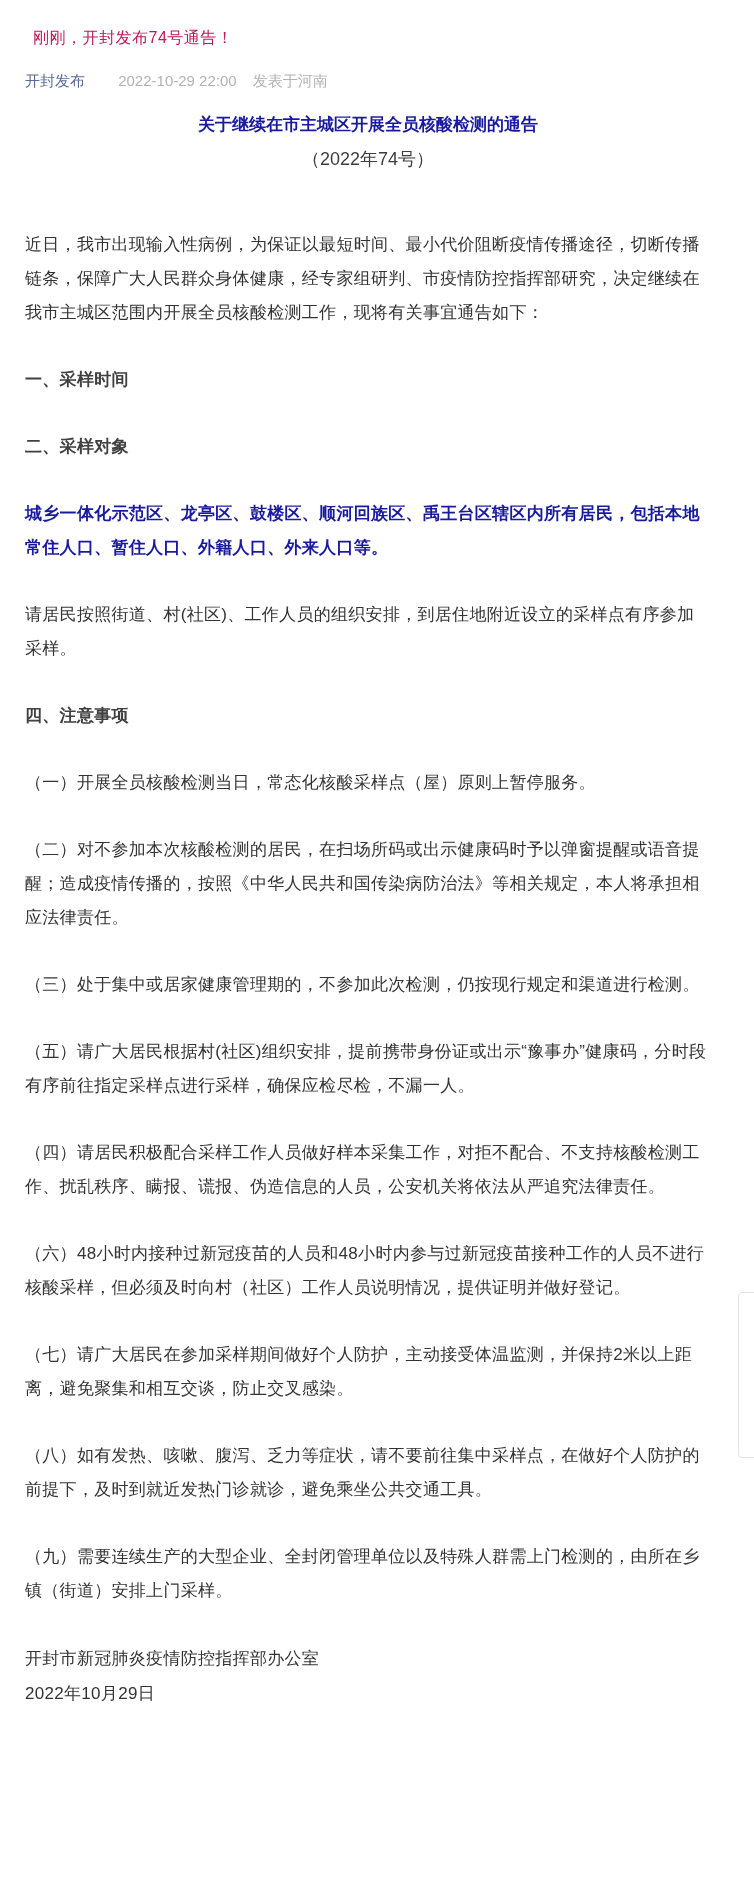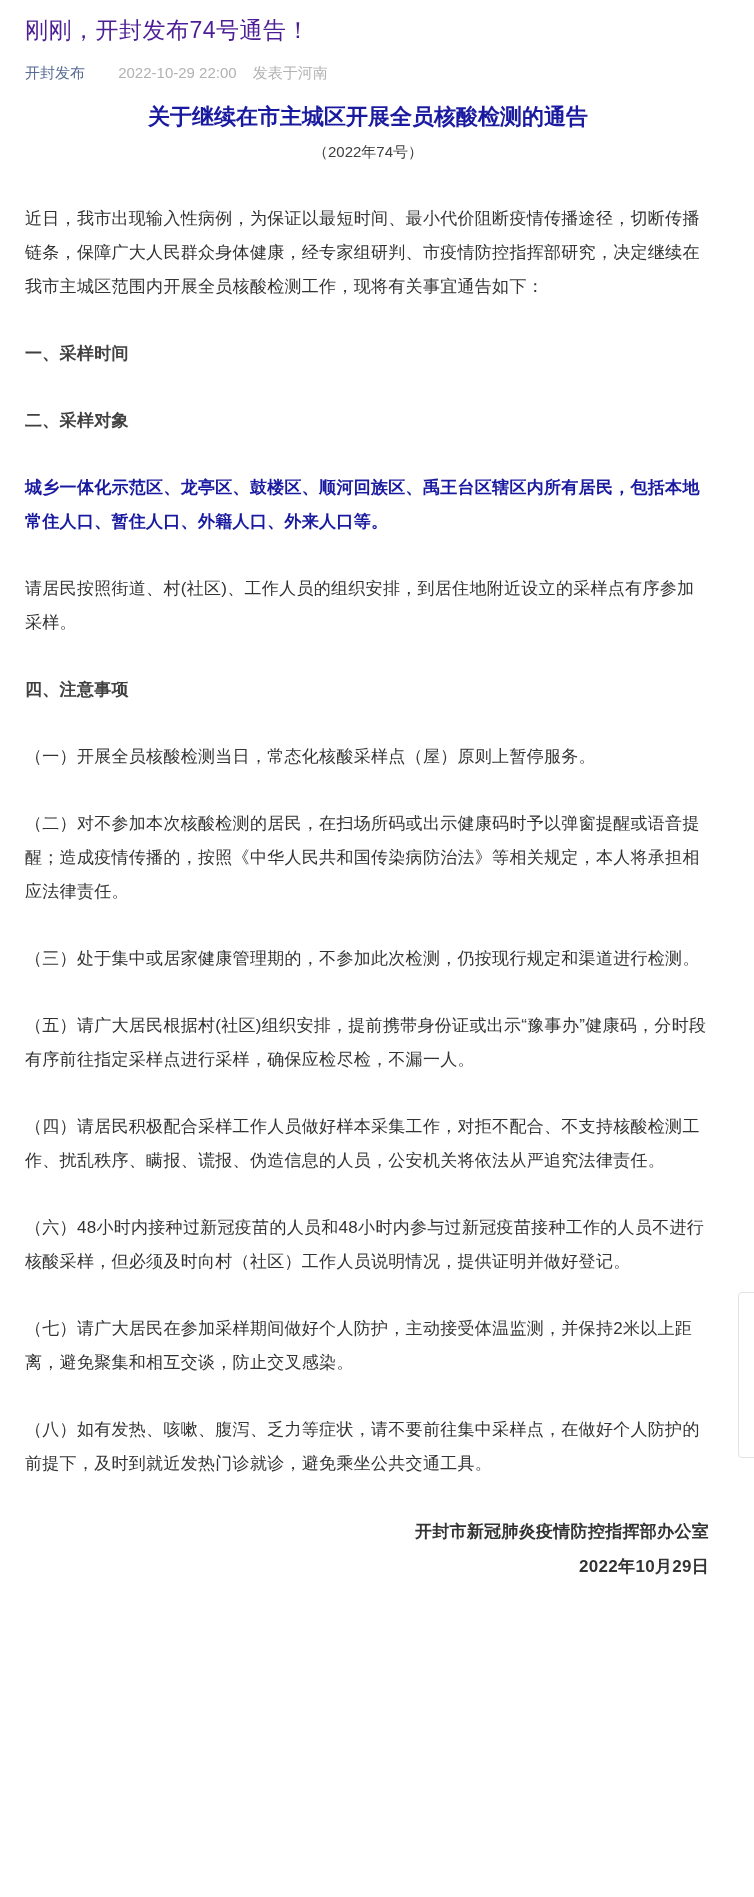--- a/index.html
+++ b/index.html
@@ -16,25 +16,25 @@
     color: var(--text-color, #333333);
     -webkit-font-smoothing: antialiased;
   }
   .article {
     width: 686px;
     margin-left: 25px;
     padding-top: 15px;
     padding-bottom: 24px;
   }
   .page-title {
-    font-size: 23px;
+    font-size: 16px;
     line-height: 30px;
     font-weight: 400;
-    color: #4c1d95;
-    margin: 0;
+    color: #be185d;
+    margin: 8px;
     letter-spacing: 0.5px;
   }
   .byline {
     margin-top: 17px;
     font-size: 15px;
     line-height: 21px;
     white-space: nowrap;
   }
   .byline .account {
     color: var(--link-color, #576b95);
@@ -45,35 +45,35 @@
   .byline .meta {
     color: var(--meta-color, #b2b2b2);
     margin-right: 12px;
   }
   .notice-head {
     margin-top: 16px;
   }
   .notice-title {
     margin: 0;
     text-align: center;
-    font-size: 22px;
+    font-size: 17px;
     line-height: 35px;
     font-weight: 700;
     color: var(--accent-color, #1a1aa0);
   }
   .notice-number {
     margin: 0;
     text-align: center;
-    font-size: 15px;
+    font-size: 18px;
     line-height: 35px;
     font-weight: 400;
     color: #3d3d3d;
   }
   .body-blocks {
-    margin-top: 33px;
+    margin-top: 51px;
   }
   .body-blocks p {
     font-size: 17px;
     line-height: 34px;
     margin: 0 0 33px 0;
     letter-spacing: 0.3px;
     word-break: break-all;
   }
   .blk-paragraph {
     color: var(--text-color, #333333);
@@ -82,23 +82,23 @@
   .blk-section-heading {
     color: #404040;
     font-weight: 700;
   }
   .blk-blue-bold {
     color: var(--accent-color, #1a1aa0);
     font-weight: 700;
   }
   .blk-signature,
   .blk-signature-date {
-    text-align: right;
+    text-align: left;
     color: var(--text-color, #333333);
-    font-weight: 700;
+    font-weight: 400;
     line-height: 35px !important;
     margin: 0 0 0 0 !important;
     padding-right: 2px;
   }
   .side-widget {
     position: absolute;
     top: 1292px;
     left: 738px;
     width: 24px;
     height: 166px;
@@ -134,19 +134,20 @@
       <p class="blk-paragraph">请居民按照街道、村(社区)、工作人员的组织安排，到居住地附近设立的采样点有序参加采样。</p>
       <p class="blk-section-heading">四、注意事项</p>
       <p class="blk-paragraph">（一）开展全员核酸检测当日，常态化核酸采样点（屋）原则上暂停服务。</p>
       <p class="blk-paragraph">（二）对不参加本次核酸检测的居民，在扫场所码或出示健康码时予以弹窗提醒或语音提醒；造成疫情传播的，按照《中华人民共和国传染病防治法》等相关规定，本人将承担相应法律责任。</p>
       <p class="blk-paragraph">（三）处于集中或居家健康管理期的，不参加此次检测，仍按现行规定和渠道进行检测。</p>
       <p class="blk-paragraph">（五）请广大居民根据村(社区)组织安排，提前携带身份证或出示“豫事办”健康码，分时段有序前往指定采样点进行采样，确保应检尽检，不漏一人。</p>
       <p class="blk-paragraph">（四）请居民积极配合采样工作人员做好样本采集工作，对拒不配合、不支持核酸检测工作、扰乱秩序、瞒报、谎报、伪造信息的人员，公安机关将依法从严追究法律责任。</p>
       <p class="blk-paragraph">（六）48小时内接种过新冠疫苗的人员和48小时内参与过新冠疫苗接种工作的人员不进行核酸采样，但必须及时向村（社区）工作人员说明情况，提供证明并做好登记。</p>
       <p class="blk-paragraph">（七）请广大居民在参加采样期间做好个人防护，主动接受体温监测，并保持2米以上距离，避免聚集和相互交谈，防止交叉感染。</p>
       <p class="blk-paragraph">（八）如有发热、咳嗽、腹泻、乏力等症状，请不要前往集中采样点，在做好个人防护的前提下，及时到就近发热门诊就诊，避免乘坐公共交通工具。</p>
+      <p class="blk-paragraph">（九）需要连续生产的大型企业、全封闭管理单位以及特殊人群需上门检测的，由所在乡镇（街道）安排上门采样。</p>
       <p class="blk-signature">开封市新冠肺炎疫情防控指挥部办公室</p>
       <p class="blk-signature-date">2022年10月29日</p>
     </div>
 
 </div>
 
 <div class="side-widget"></div>
 
 </body></html>

